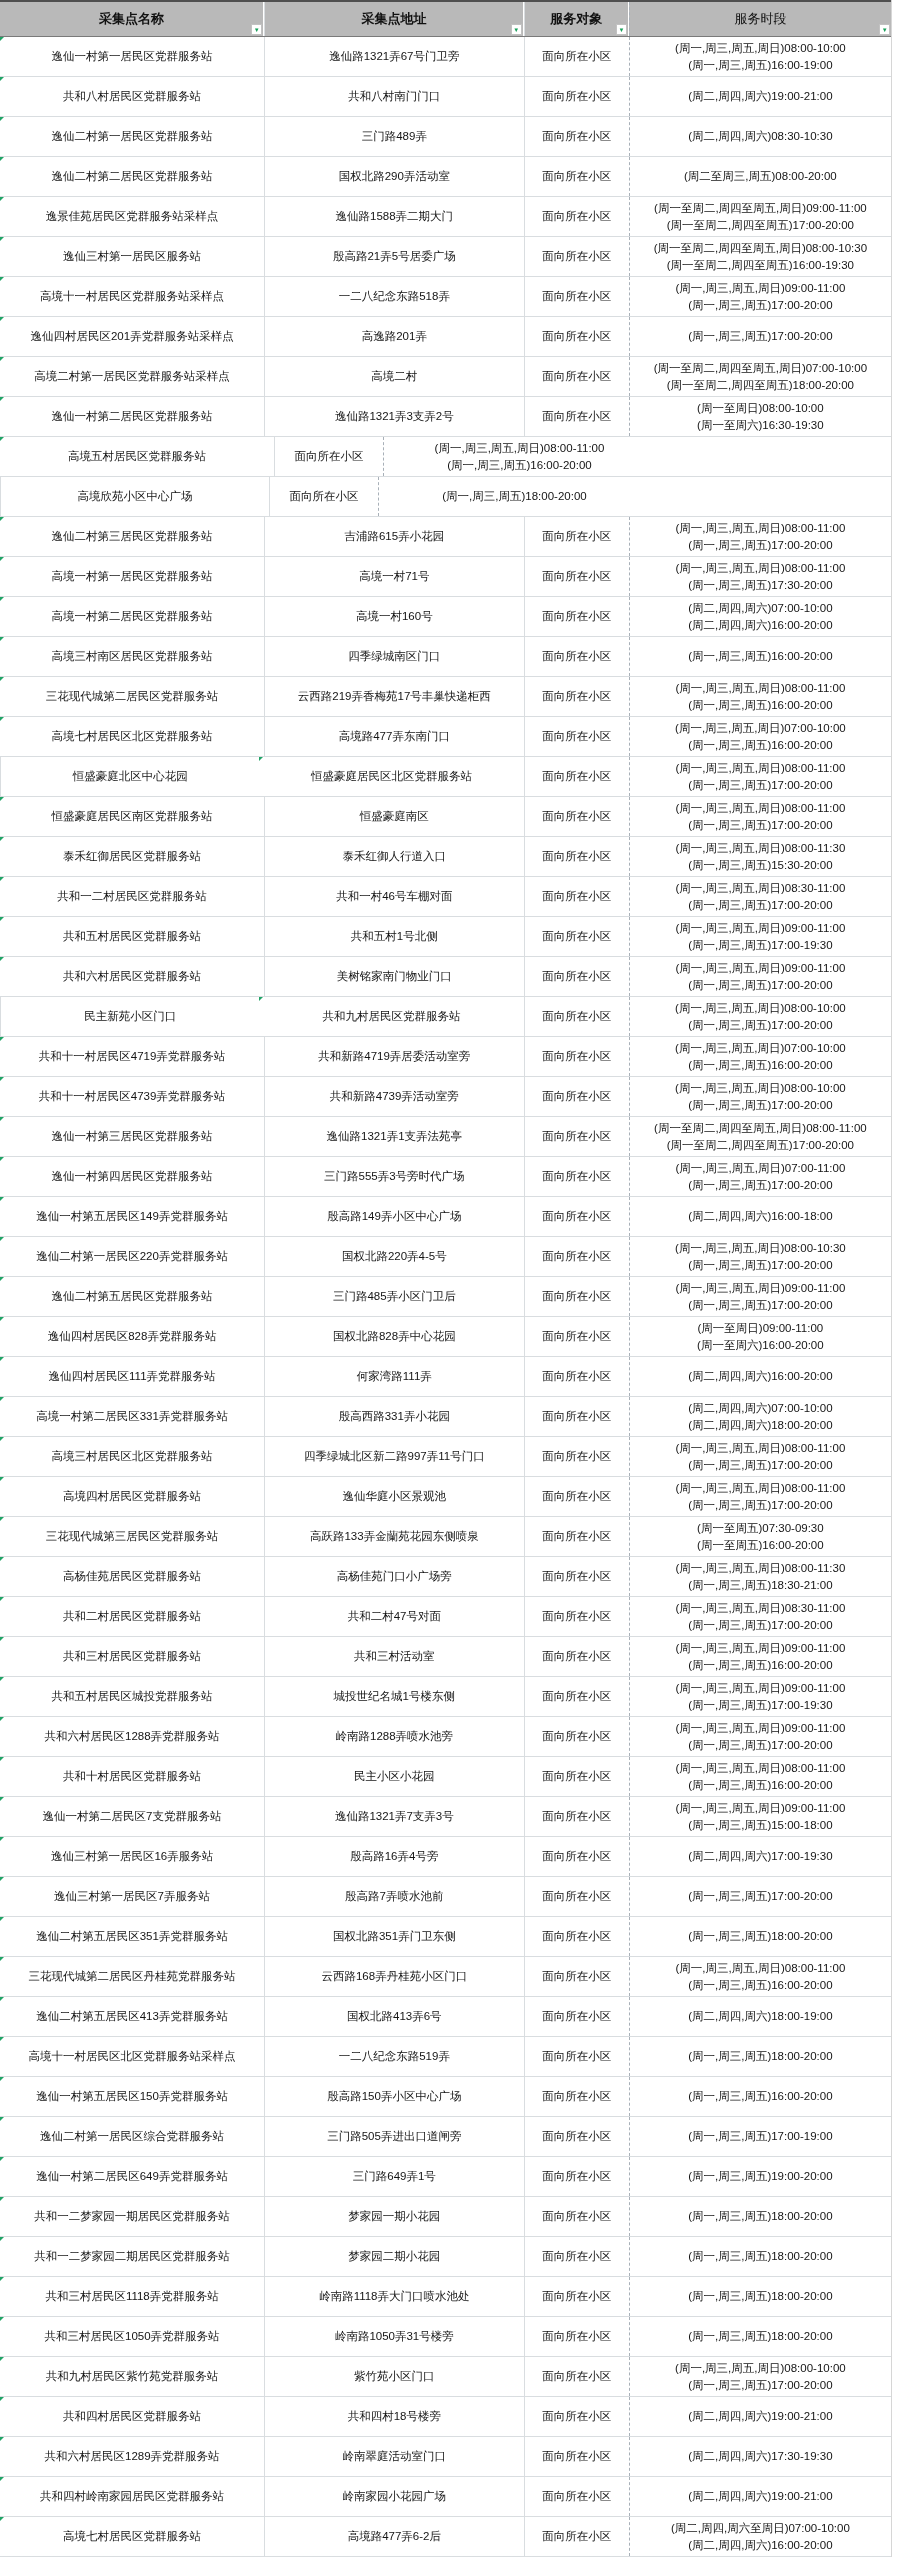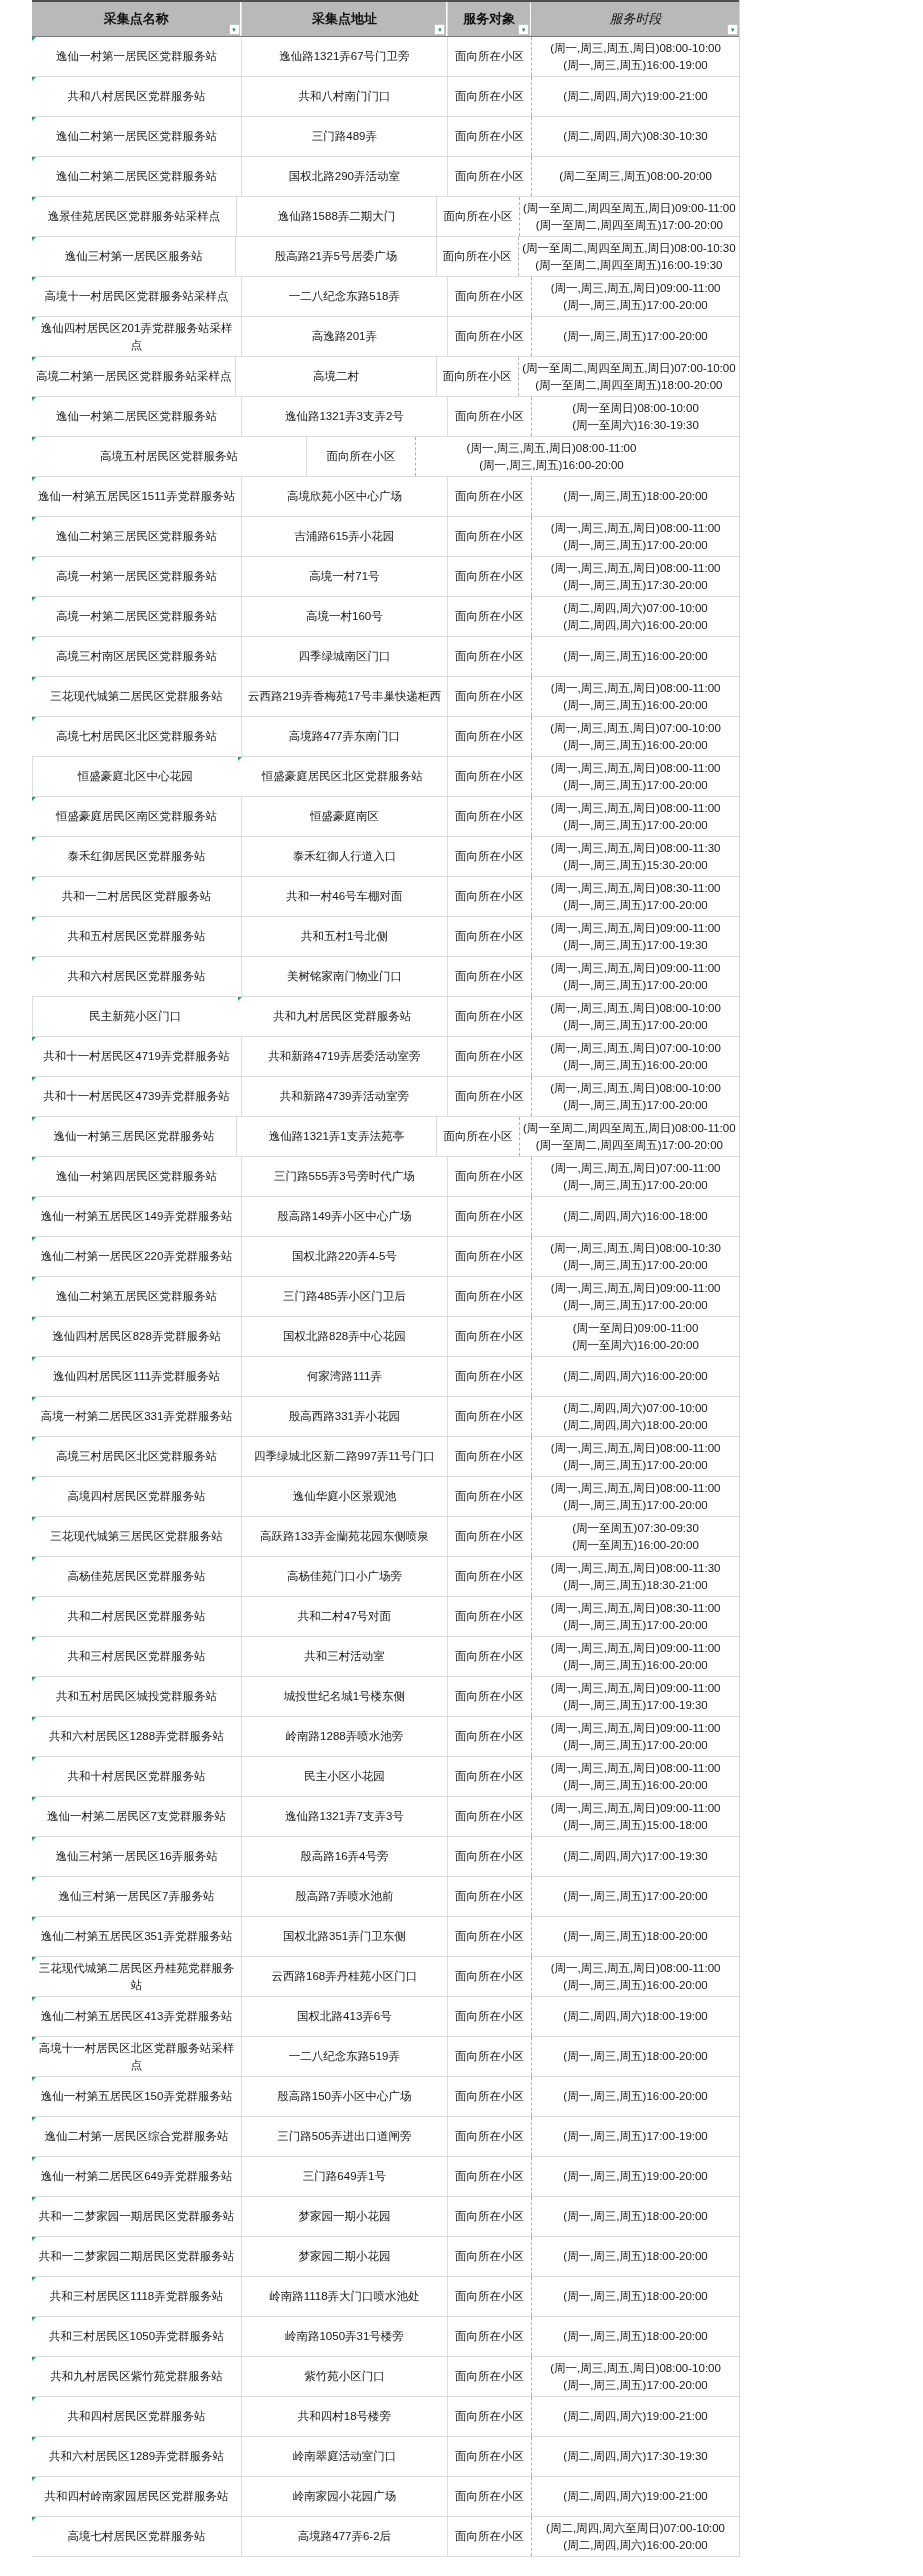--- a/index.html
+++ b/index.html
@@ -2,42 +2,42 @@
 <html style="font-size:13.7px"><head>
 <meta charset="utf-8">
 <style>
   * { margin: 0; padding: 0; box-sizing: border-box; }
   html, body { background: #ffffff; }
   body {
     width: 924px;
     font-family: "Liberation Sans", "DejaVu Sans", sans-serif;
     color: #1a1a1a;
   }
-  .sheet { width: 740px; border-right: 0.9px solid #d6d6d6; padding-left: 32px; }
+  .sheet { width: 892px; border-right: 0.9px solid #d6d6d6; }
 
   
   .thead {
     display: flex;
     height: 37px;
     background: #b9b9b9;
     border-top: 2.6px solid #4f4f4f;
     border-bottom: 0.9px solid #7a7a7a;
   }
   .th {
     position: relative;
     display: flex;
     align-items: center;
     justify-content: center;
     font-size: 13px;
     font-weight: bold;
     color: #111;
     border-right: 1.7px solid #ffffff;
     cursor: default;
   }
-  .th:last-child { border-right: none; font-style: italic; }
+  .th:last-child { border-right: none; }
   .filter-btn {
     position: absolute;
     right: 0.9px;
     bottom: 0.9px;
     width: 11px;
     height: 11px;
     background: #ffffff;
     border: 0.9px solid #c2c2c2;
     display: flex;
     align-items: center;
@@ -281,24 +281,20 @@
         </div>
         <div class="cell c3">
           <span>面向所在小区</span>
         </div>
         <div class="cell c4">
           <div class="hours-line">(周一,周三,周五,周日)08:00-11:00</div>
           <div class="hours-line">(周一,周三,周五)16:00-20:00</div>
         </div>
       </div>
       <div class="row">
-        <div class="cell c1">
-          <span class="flag"></span>
-          <span>逸仙一村第五居民区1511弄党群服务站</span>
-        </div>
         <div class="cell c2">
           <span>高境欣苑小区中心广场</span>
         </div>
         <div class="cell c3">
           <span>面向所在小区</span>
         </div>
         <div class="cell c4">
           <div class="hours-line">(周一,周三,周五)18:00-20:00</div>
         </div>
       </div>

